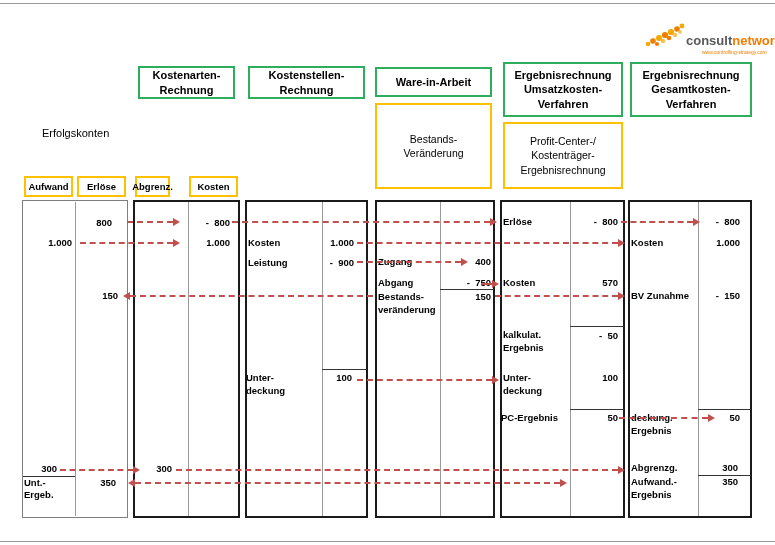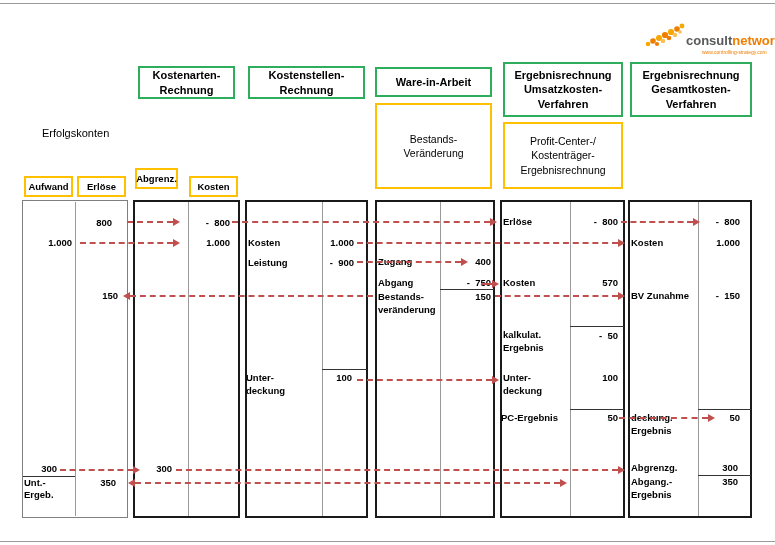--- a/index.html
+++ b/index.html
@@ -91,21 +91,21 @@
   <div class="sub" style="left:503px;top:122px;width:120px;height:67px">
     <div>Profit-Center-/</div>
       <div>Kostenträger-</div>
       <div>Ergebnisrechnung</div>
   </div>
 
   <div class="plain" style="left:42px;top:127px">Erfolgskonten</div>
 
   <div class="acct" style="left:24px;top:176px;width:49px;height:21px">Aufwand</div>
   <div class="acct" style="left:77px;top:176px;width:49px;height:21px">Erlöse</div>
-  <div class="acct" style="left:135px;top:168px;width:43px;height:21px">Abgrenz.</div>
+  <div class="acct" style="left:135px;top:176px;width:35px;height:21px">Abgrenz.</div>
   <div class="acct" style="left:189px;top:176px;width:49px;height:21px">Kosten</div>
 
   <div class="bigbox graybox" style="left:22px;width:106px"></div>
   <div class="bigbox" style="left:133px;width:107px"></div>
   <div class="bigbox" style="left:245px;width:123px"></div>
   <div class="bigbox" style="left:375px;width:120px"></div>
   <div class="bigbox" style="left:500px;width:125px"></div>
   <div class="bigbox" style="left:628px;width:124px"></div>
 
   <div class="vdiv" style="left:75px"></div>
@@ -167,21 +167,21 @@
   <div class="val" style="left:700px;top:216px;width:40px">-  800</div>
   <div class="lbl" style="left:631px;top:237px">Kosten</div>
   <div class="val" style="left:706px;top:237px;width:34px">1.000</div>
   <div class="lbl" style="left:631px;top:290px">BV Zunahme</div>
   <div class="val" style="left:700px;top:290px;width:40px">-  150</div>
   <div class="lbl" style="left:631px;top:412px">deckung.</div>
   <div class="lbl" style="left:631px;top:425px">Ergebnis</div>
   <div class="val" style="left:710px;top:412px;width:30px">50</div>
   <div class="lbl" style="left:631px;top:462px">Abgrenzg.</div>
   <div class="val" style="left:708px;top:462px;width:30px">300</div>
-  <div class="lbl" style="left:631px;top:476px">Abgang.-</div>
+  <div class="lbl" style="left:631px;top:476px">Aufwand.-</div>
   <div class="val" style="left:708px;top:476px;width:30px">350</div>
   <div class="lbl" style="left:631px;top:489px">Ergebnis</div>
 
   <div class="dash" style="left:127px;top:221px;width:46px"></div>
   <span class="ah-r" style="left:173px;top:218px"></span>
   <div class="dash" style="left:232px;top:221px;width:258px"></div>
   <span class="ah-r" style="left:490px;top:218px"></span>
   <div class="dash" style="left:621px;top:221px;width:72px"></div>
   <span class="ah-r" style="left:693px;top:218px"></span>
 

